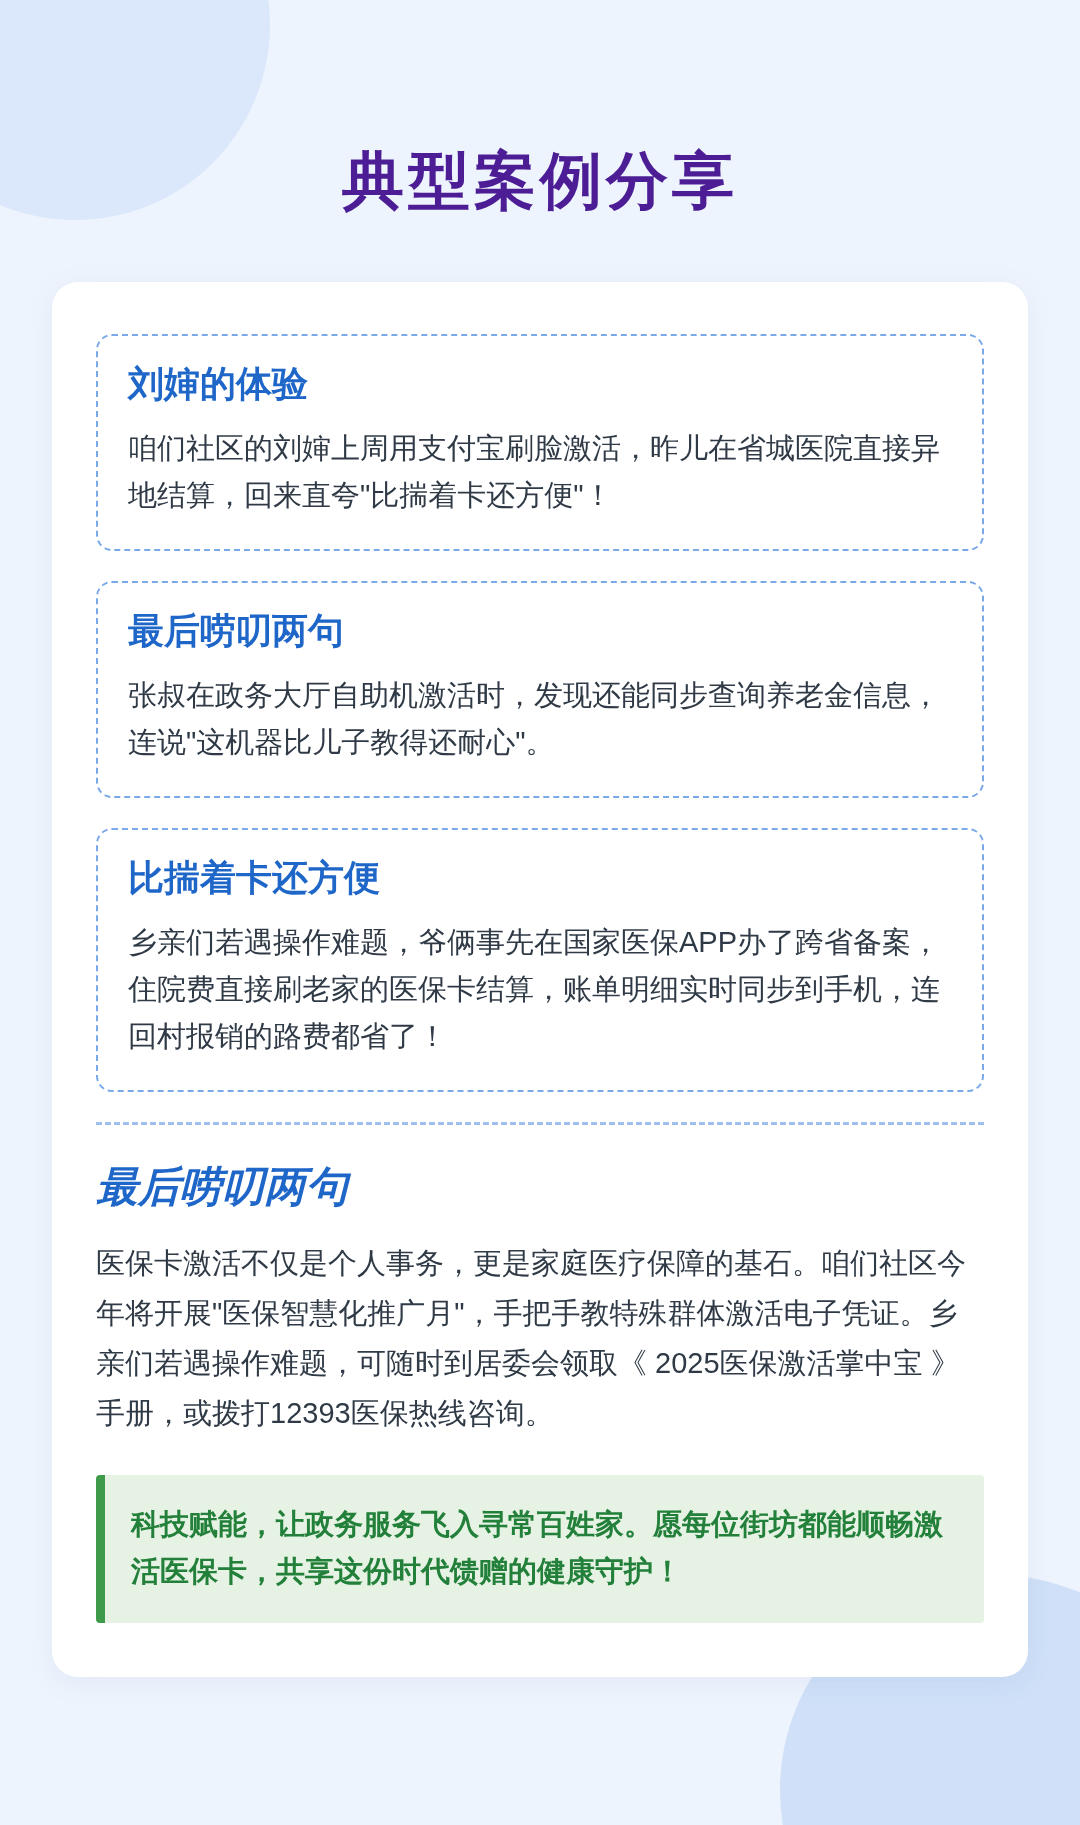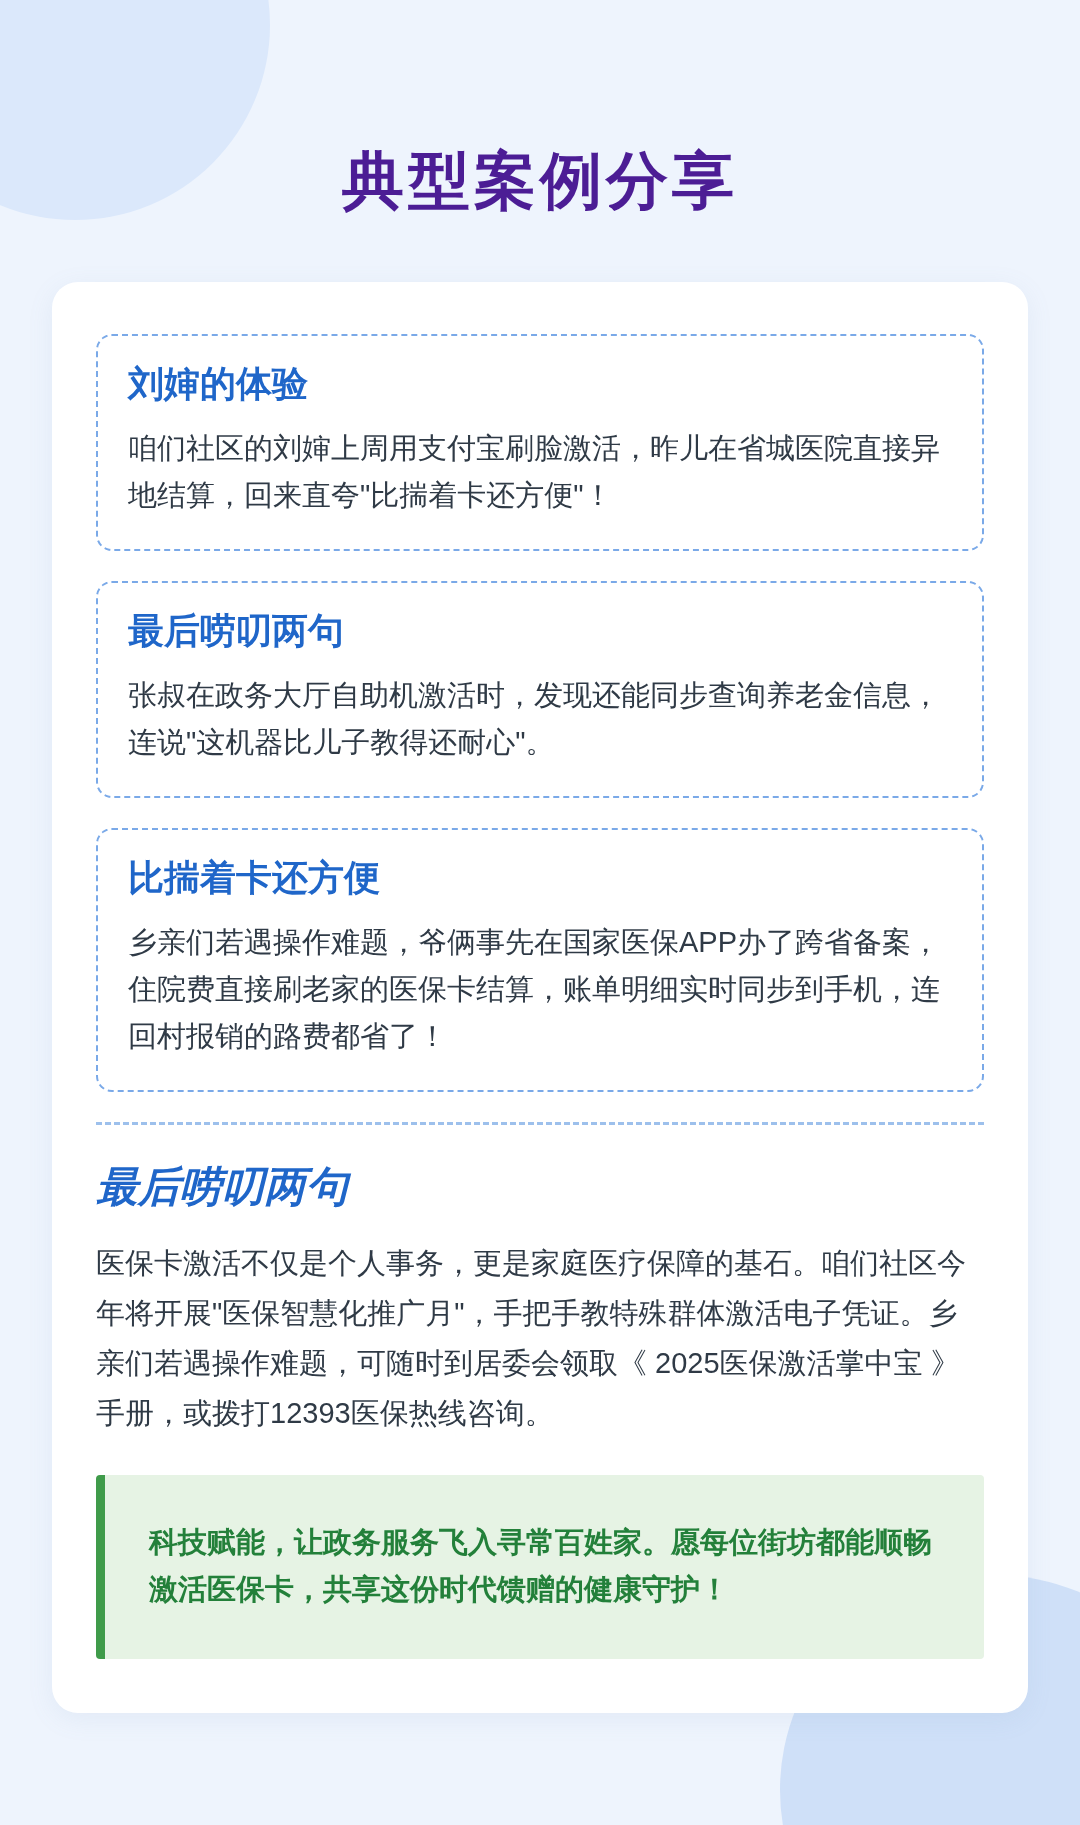--- a/index.html
+++ b/index.html
@@ -91,21 +91,21 @@
     line-height: 1.72;
     margin: 0 0 36px 0;
   }
   .quote {
     background: #e6f3e4;
     border-left: 9px solid #3f9b4a;
     padding: 26px 28px 28px 26px;
     border-radius: 4px;
   }
   .quote p {
-    margin: 18px;
+    margin: 0;
     color: #23803a;
     font-size: 29px;
     font-weight: bold;
     line-height: 1.62;
   }
 </style>
 </head>
 <body>
 
 <div class="bg-blob-top"></div>

